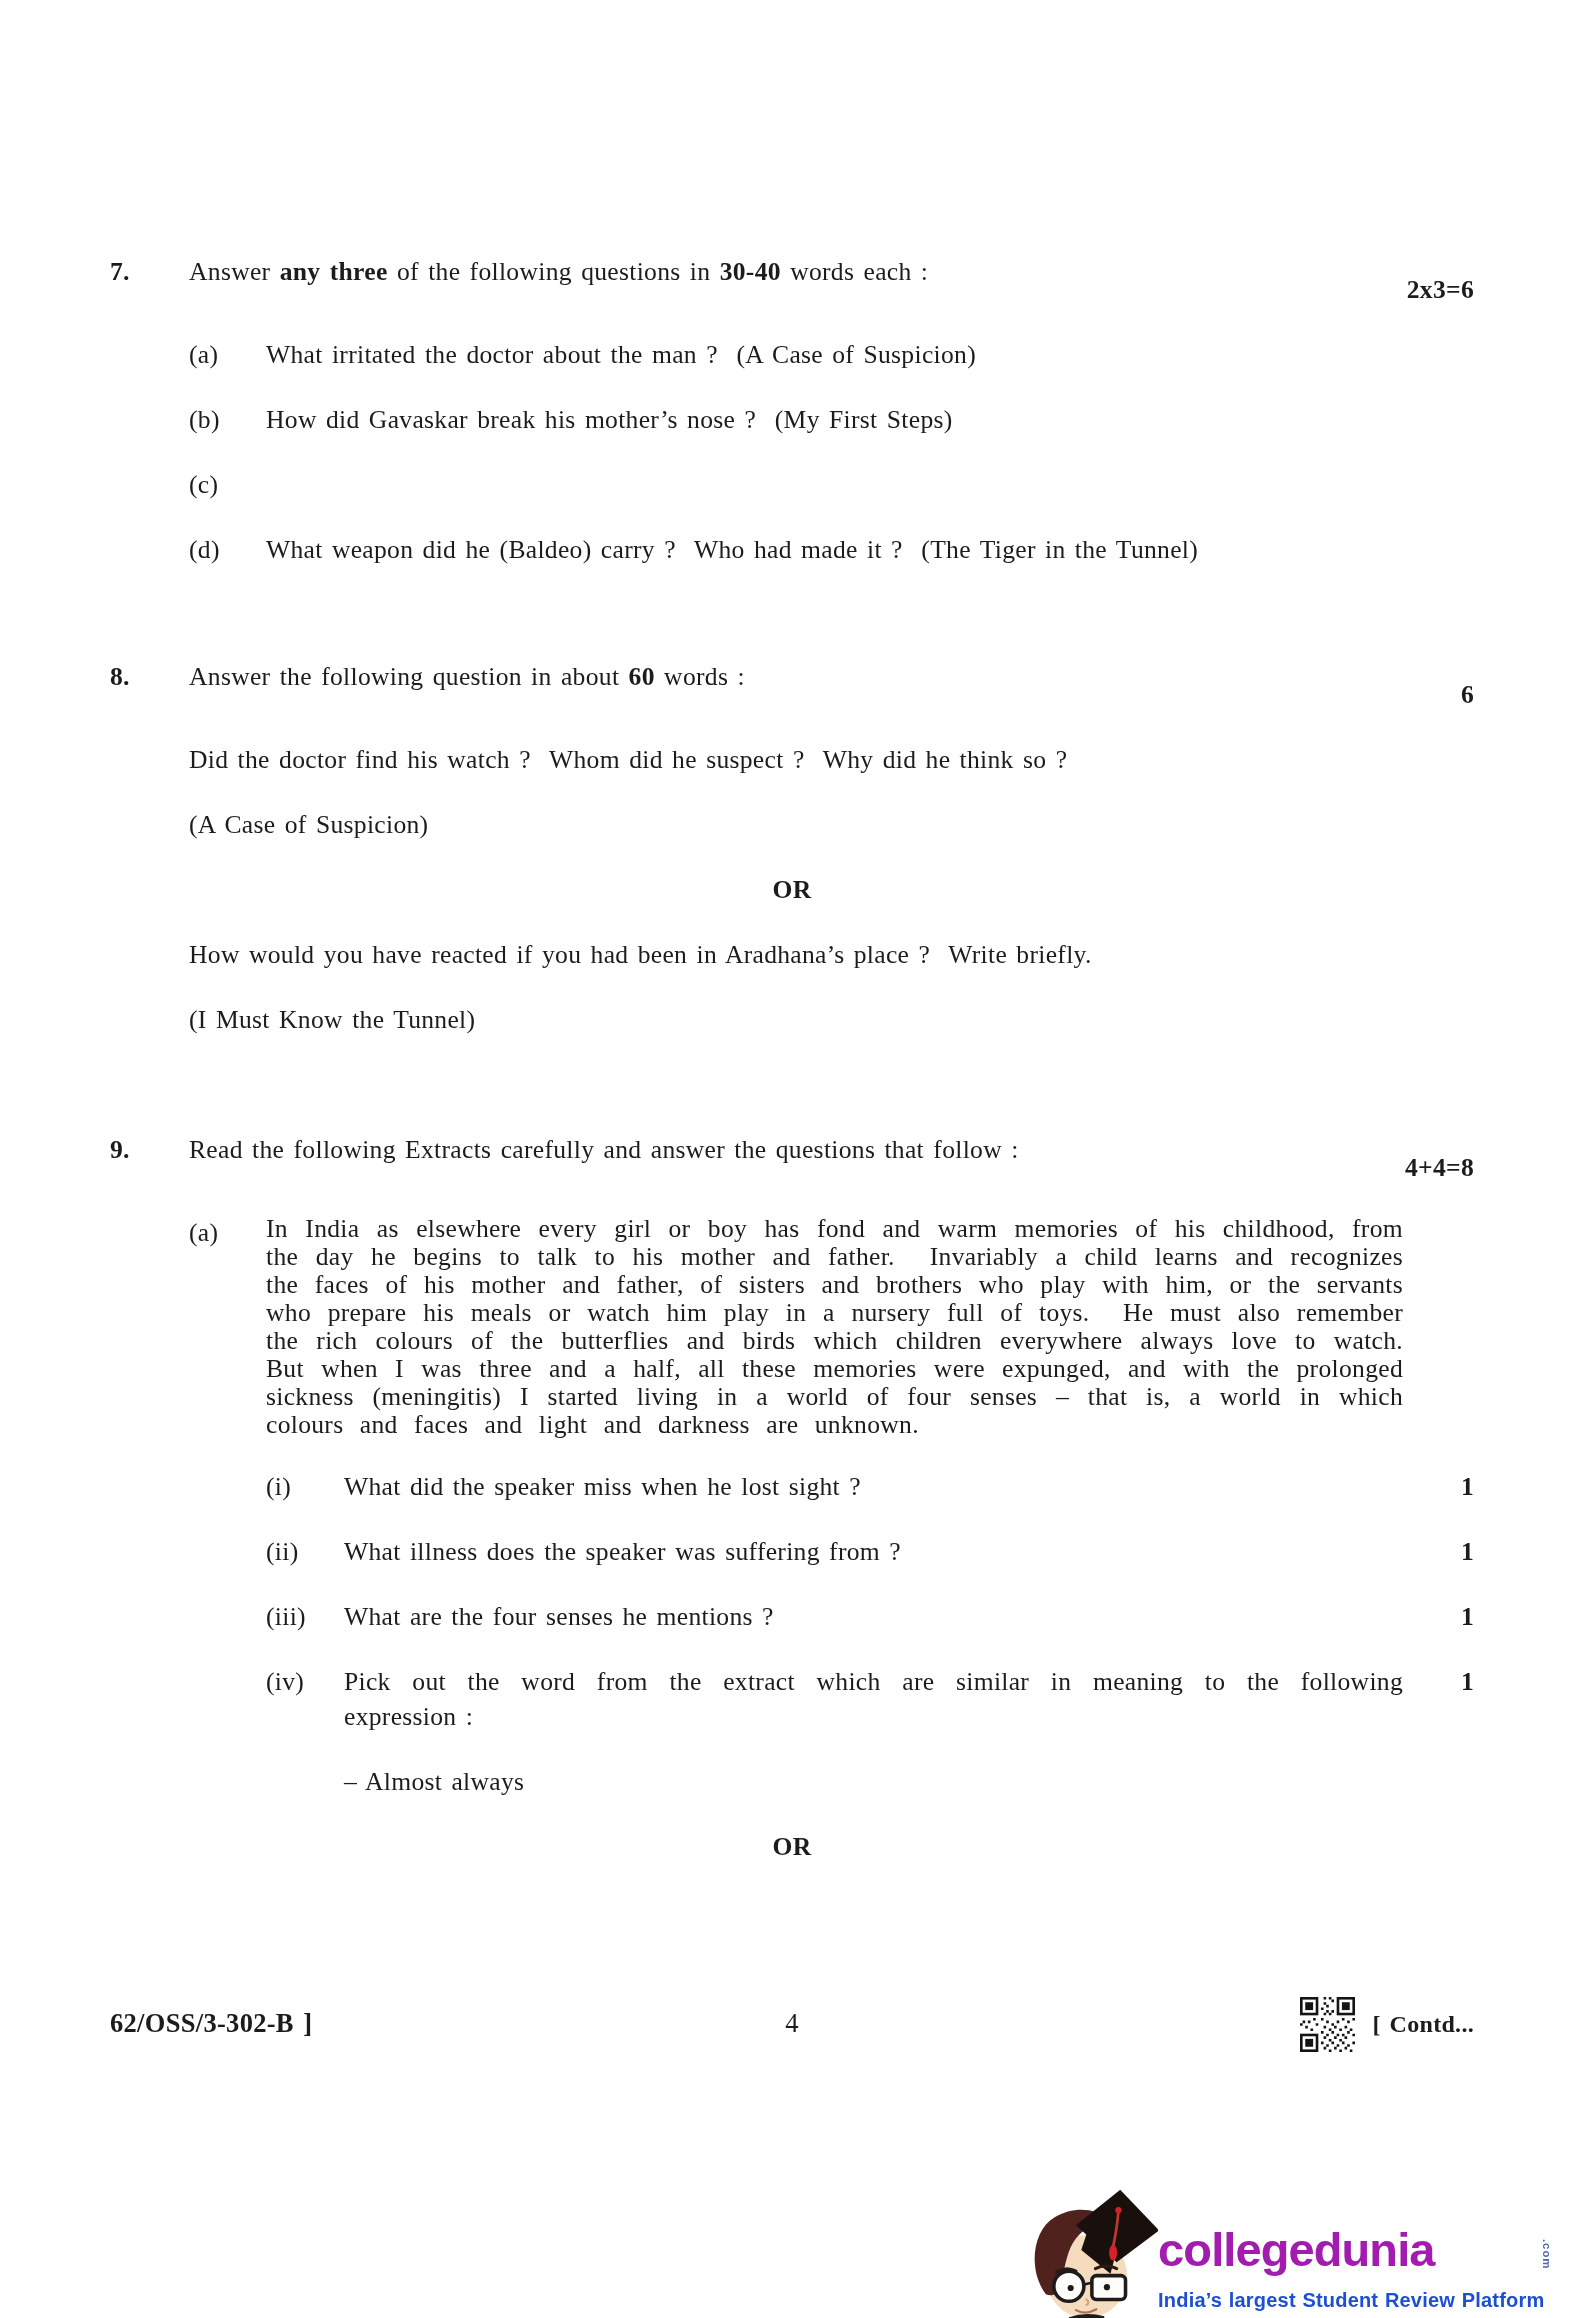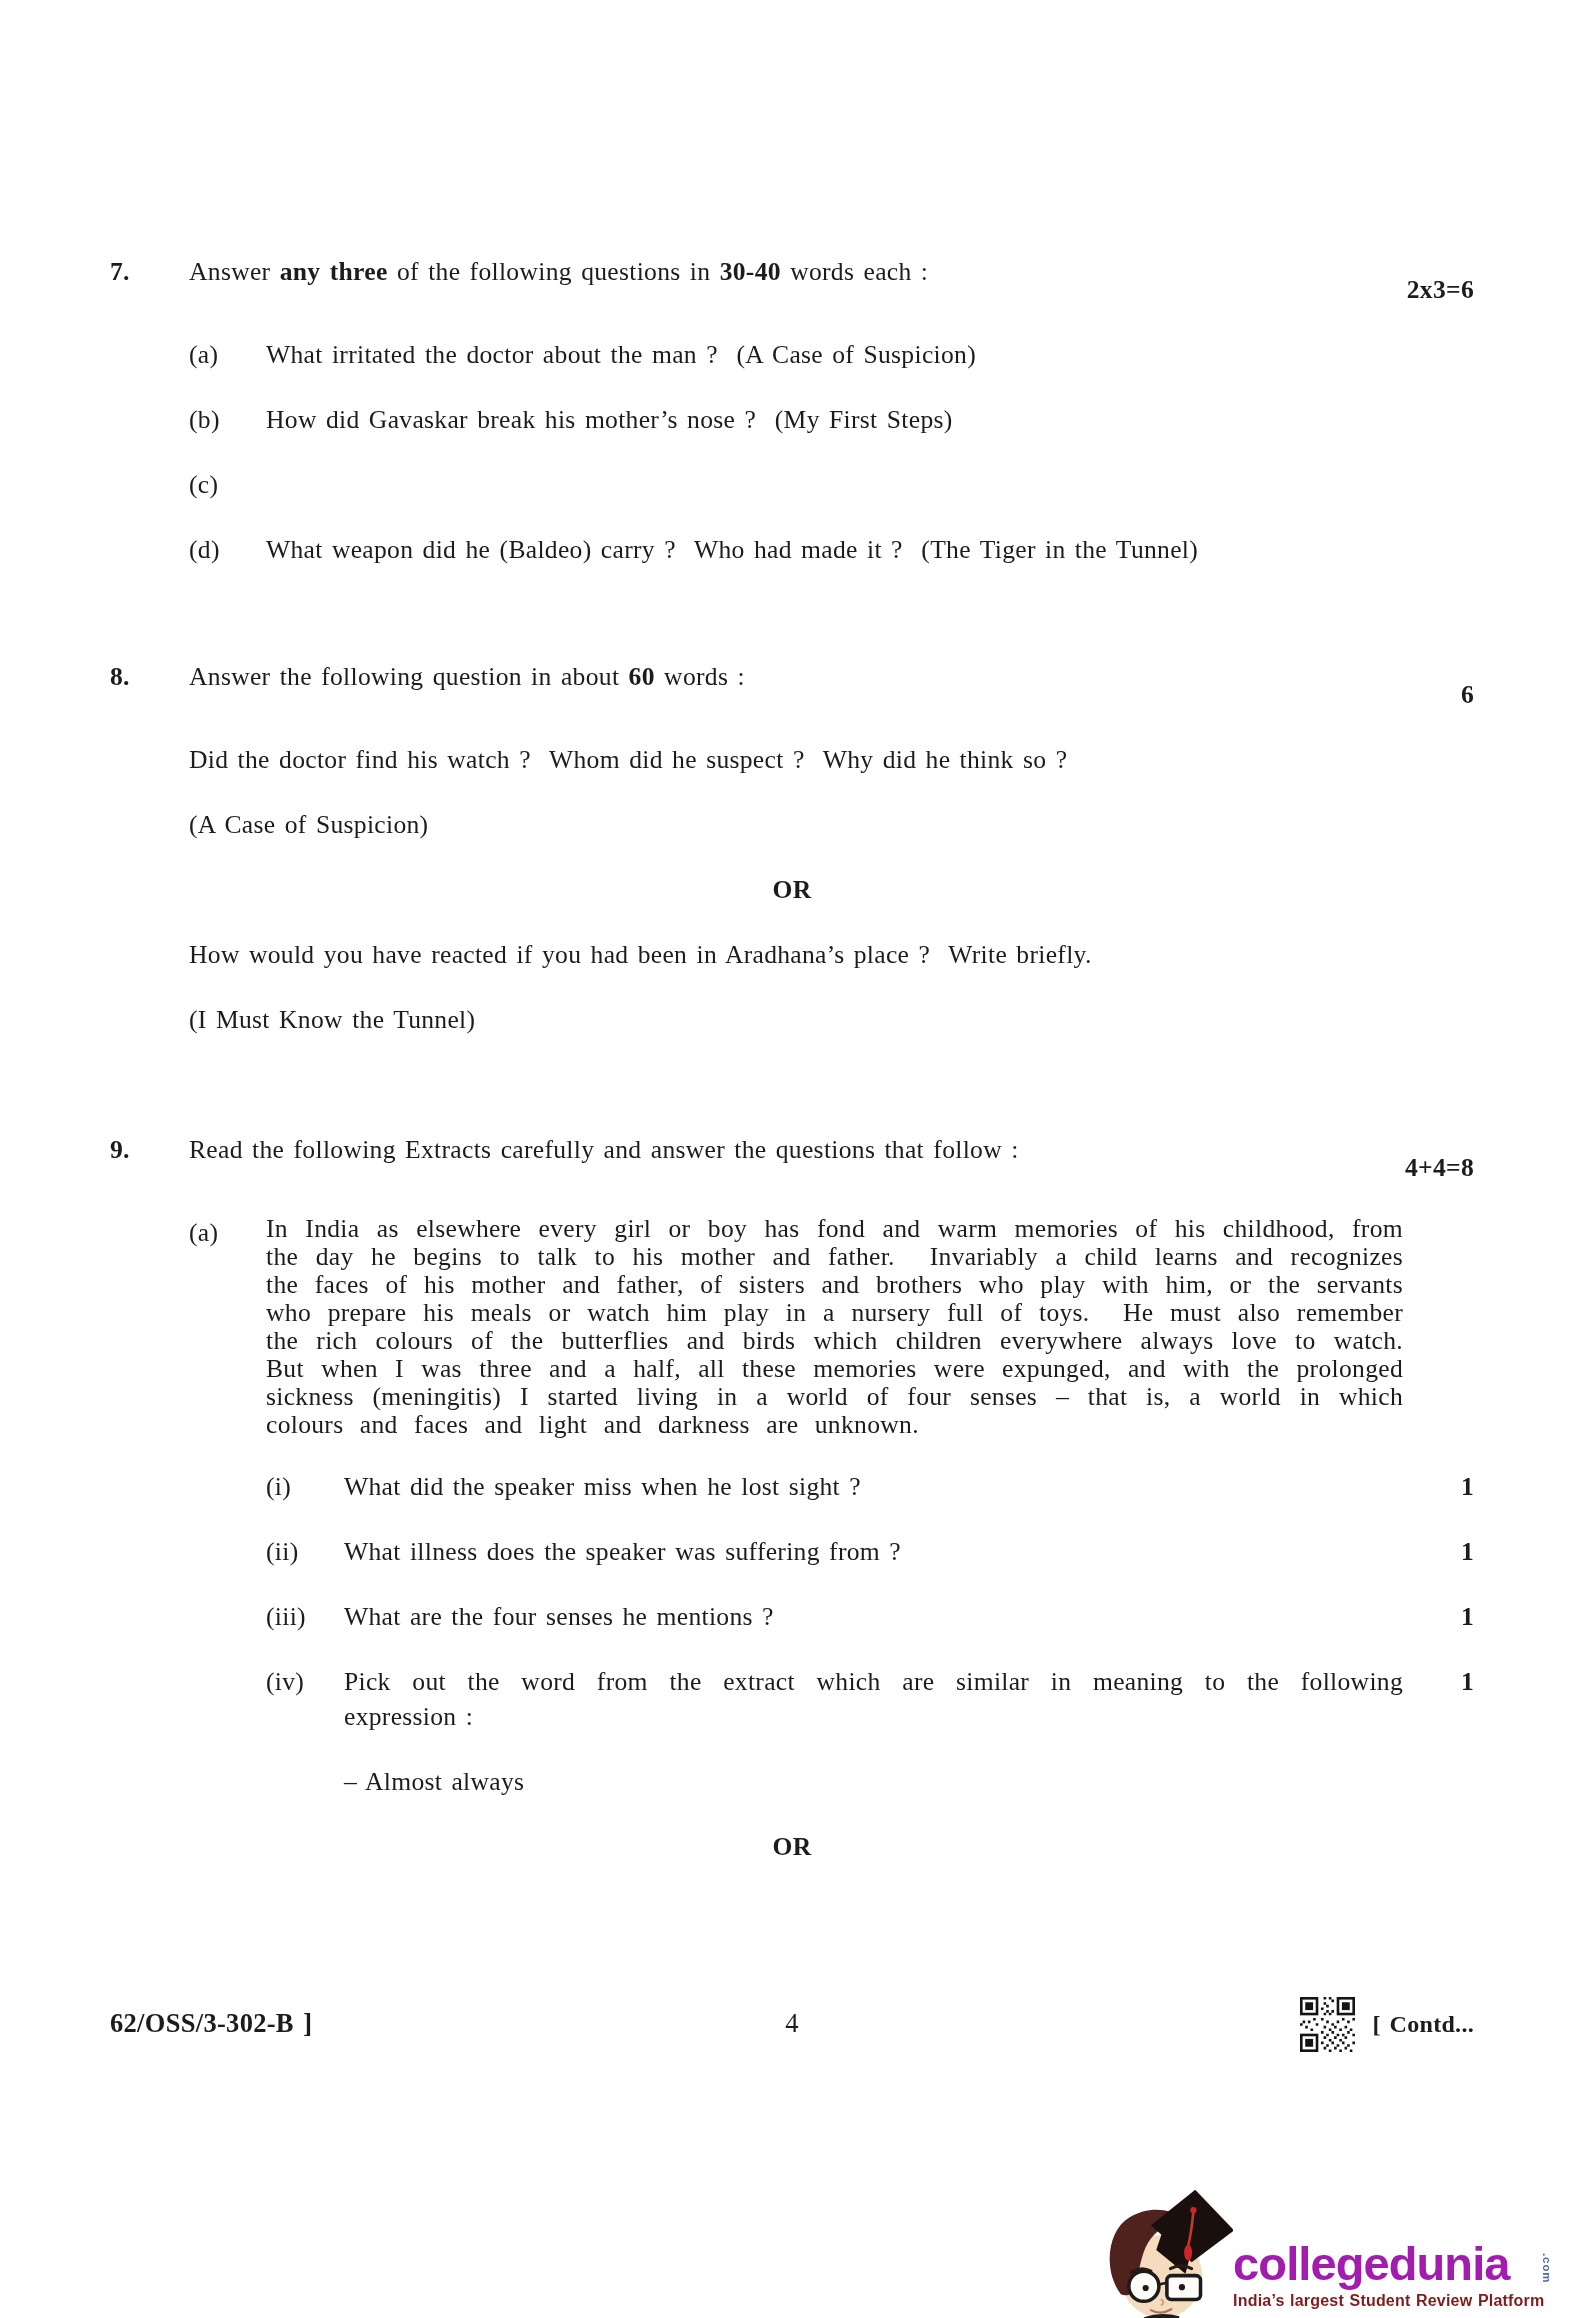--- a/index.html
+++ b/index.html
@@ -59,24 +59,24 @@
     font-weight:bold; font-size:47px; line-height:49px;
     color:#a21caf; letter-spacing:-0.9px; word-spacing:0;
   }
   .brand-com {
     position:absolute; right:1.8px; top:14px;
     writing-mode:vertical-rl;
     font-family:"Liberation Sans", sans-serif;
     font-weight:bold; font-size:11.5px; color:#4a69a7; letter-spacing:0.9px;
   }
   .brand-tagline {
-    margin-top:3px;
+    margin-top:17px;
     font-family:"Liberation Sans", sans-serif;
-    font-weight:bold; font-size:16px; line-height:19.4px;
-    color:#7f1d1d; letter-spacing:0.2px; word-spacing:0.9px;
+    font-weight:bold; font-size:20px; line-height:19.4px;
+    color:#1d4ed8; letter-spacing:0.2px; word-spacing:0.9px;
   }
 </style>
 </head>
 <body>
 
 <div class="page">
   <main class="content">
 
     <section>
       <div class="qhead">

